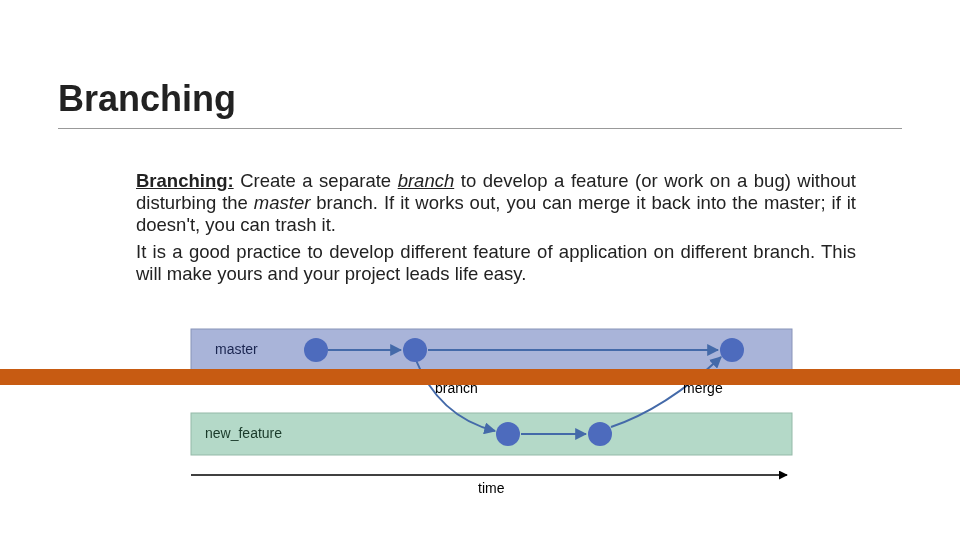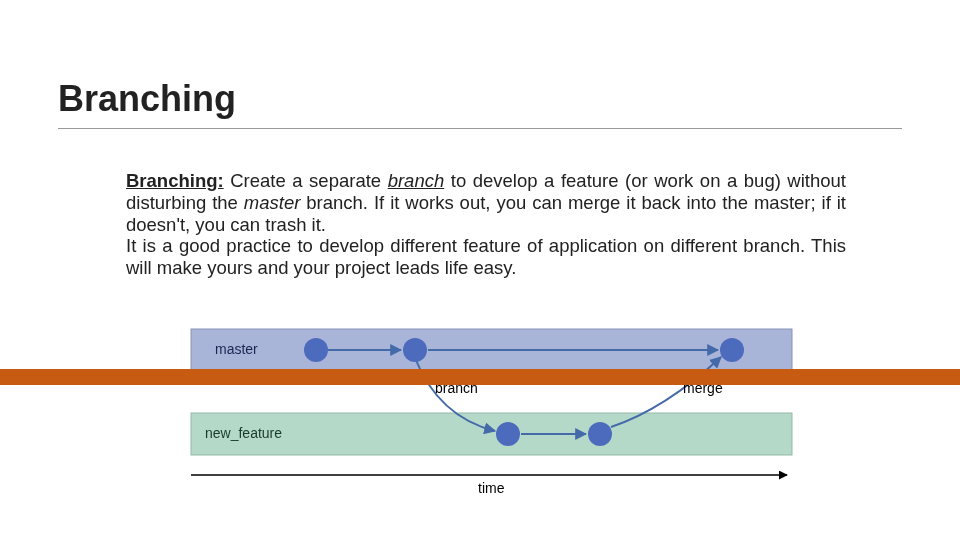--- a/index.html
+++ b/index.html
@@ -28,41 +28,41 @@
   .rule {
     position: absolute;
     left: 58px;
     top: 128px;
     width: 844px;
     height: 0;
     border-top: 1px solid #999;
   }
   .body {
     position: absolute;
-    left: 126px;
+    left: 136px;
     top: 170px;
     width: 720px;
     font-size: 18.5px;
     line-height: 1.18;
     color: #222;
     text-align: justify;
     text-justify: inter-word;
   }
   .body .lead {
     font-weight: 700;
     text-decoration: underline;
   }
   .body .ital {
     font-style: italic;
     text-decoration: underline;
   }
   .body .ital2 {
     font-style: italic;
   }
-  .p2 { }
+  .p2 { margin-top: 6px; }
 
   .diagram {
     position: absolute;
     left: 183px;
     top: 323px;
     width: 617px;
     height: 176px;
   }
 
   .footer-bar {

